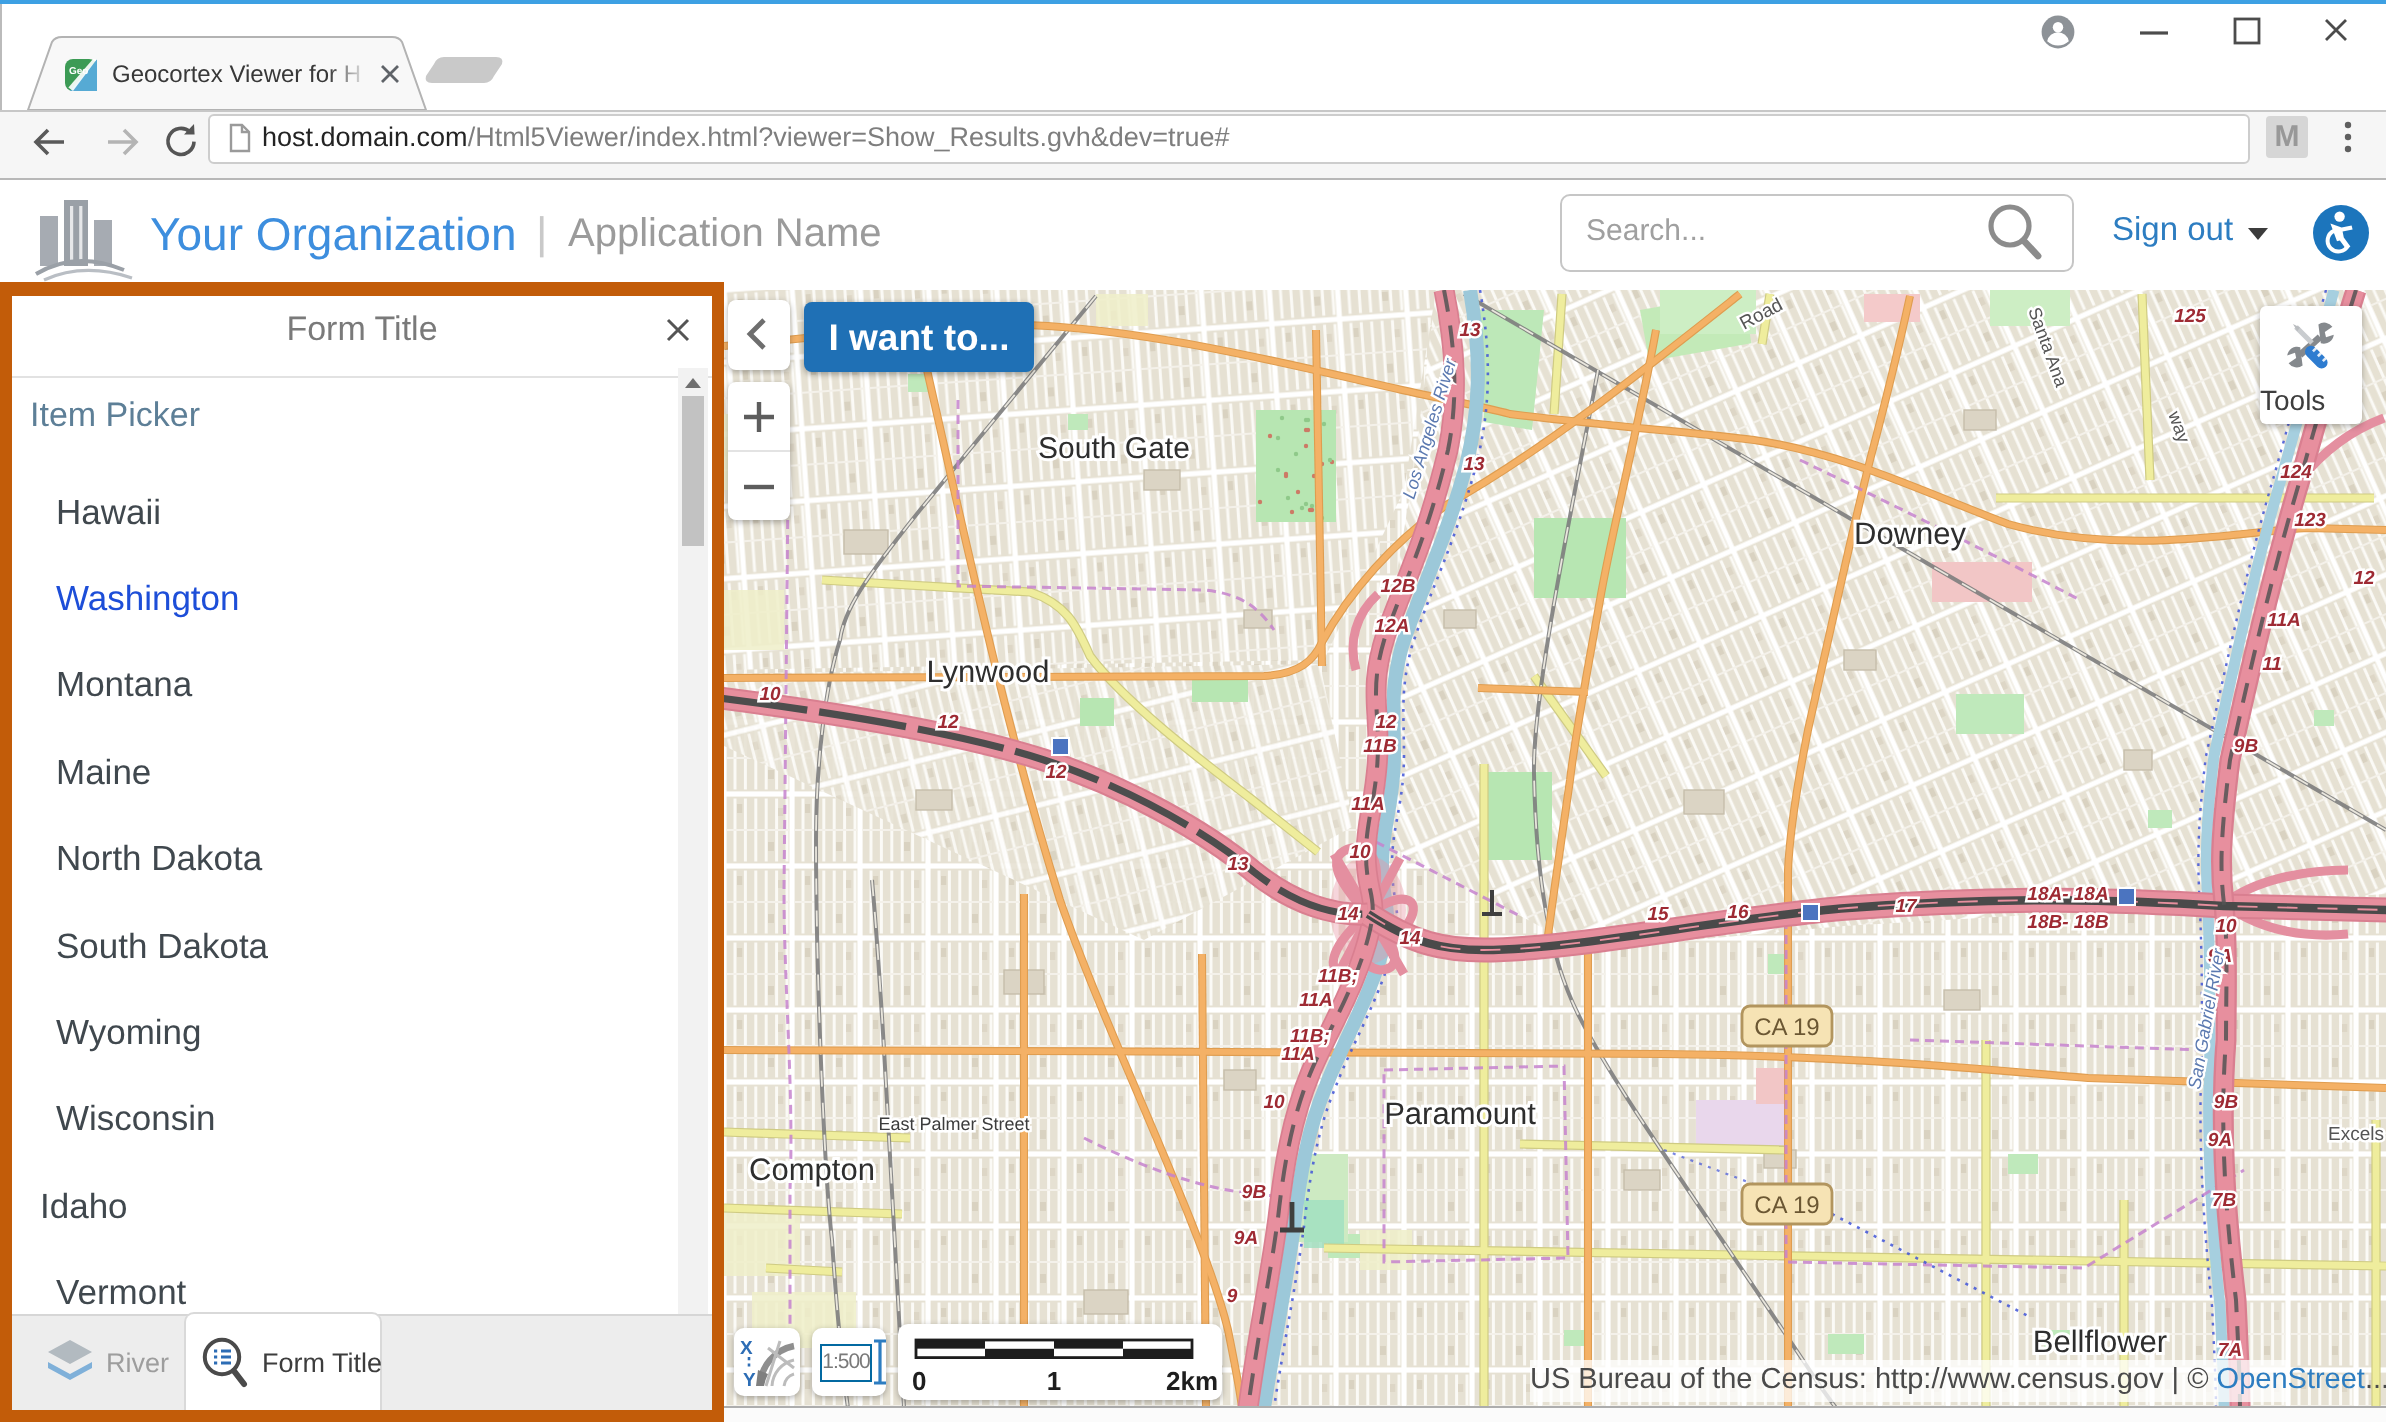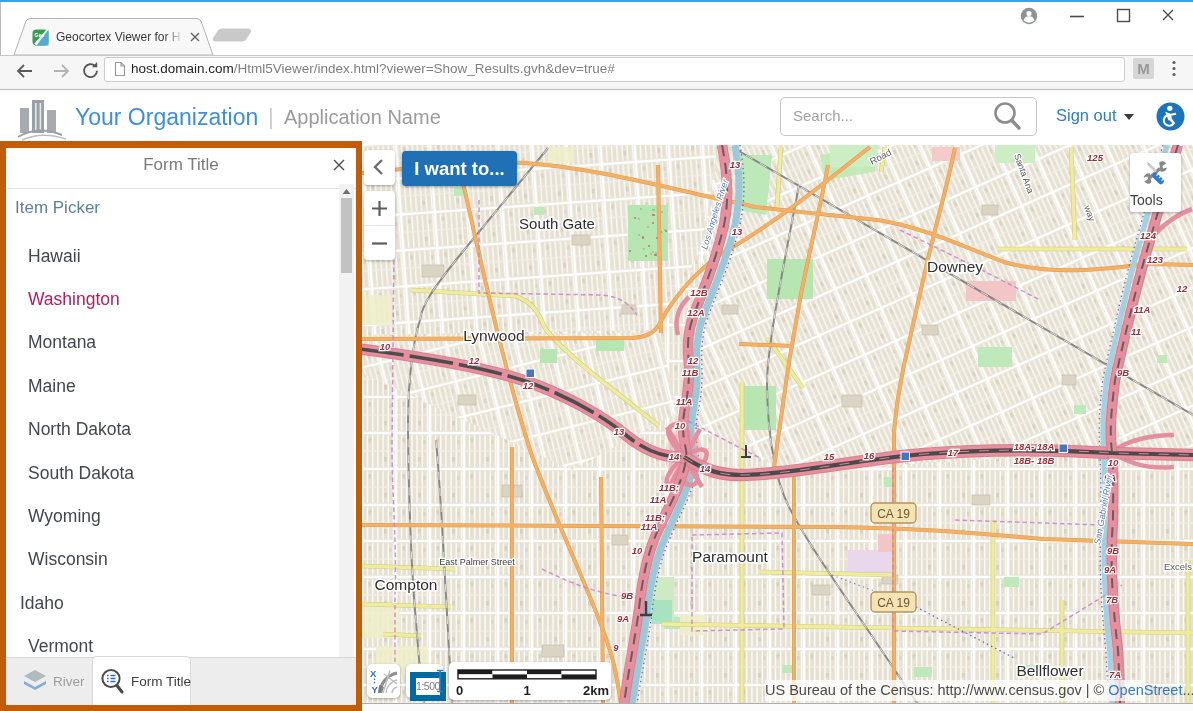--- a/index.html
+++ b/index.html
@@ -90,21 +90,21 @@
 
 <div class="abs" style="left:0;top:141px;width:362px;height:570px;background:#c25c09"></div>
 <div class="abs" style="left:6px;top:148px;width:350px;height:556px;background:#fff"></div>
 <div class="abs" style="left:6px;top:148px;width:350px;height:40px;border-bottom:1px solid #e2e2e2;background:#fff"></div>
 <div class="abs" style="left:6px;top:155px;width:350px;text-align:center;font-size:17px;color:#7a7a7a">Form Title</div>
 <svg class="abs" style="left:332px;top:158px" width="14" height="14" viewBox="0 0 14 14">
     <path d="M2,2 L12,12 M12,2 L2,12" stroke="#555" stroke-width="1.5"></path>
   </svg>
 <div class="abs" style="left:15px;top:198px;font-size:17px;color:#5d7f97">Item Picker</div>
 <div class="abs" style="left:28px;top:246px;font-size:17.5px;color:#40484e">Hawaii</div>
-<div class="abs" style="left:28px;top:289px;font-size:17.5px;color:#be185d">Washington</div>
+<div class="abs" style="left:28px;top:289px;font-size:17.5px;color:#1d4ed8">Washington</div>
 <div class="abs" style="left:28px;top:332px;font-size:17.5px;color:#40484e">Montana</div>
 <div class="abs" style="left:28px;top:376px;font-size:17.5px;color:#40484e">Maine</div>
 <div class="abs" style="left:28px;top:419px;font-size:17.5px;color:#40484e">North Dakota</div>
 <div class="abs" style="left:28px;top:463px;font-size:17.5px;color:#40484e">South Dakota</div>
 <div class="abs" style="left:28px;top:506px;font-size:17.5px;color:#40484e">Wyoming</div>
 <div class="abs" style="left:28px;top:549px;font-size:17.5px;color:#40484e">Wisconsin</div>
 <div class="abs" style="left:20px;top:593px;font-size:17.5px;color:#40484e">Idaho</div>
 <div class="abs" style="left:28px;top:636px;font-size:17.5px;color:#40484e">Vermont</div>
 
 <div class="abs" style="left:339px;top:184px;width:15px;height:482px;background:#f2f2f2"></div>
@@ -443,21 +443,21 @@
 <svg class="abs" style="left:370px;top:667px" width="28" height="28" viewBox="0 0 28 28">
 <text x="0" y="10" font-size="9.5" font-weight="bold" fill="#2d6db5">X</text>
 <text x="1.5" y="26" font-size="9.5" font-weight="bold" fill="#2d6db5">Y</text>
 <path d="M4.5,11.5 L4.5,16.5" stroke="#2d6db5" stroke-width="1.3" stroke-dasharray="1.6,1.6"></path>
 <path d="M27,6 A21,21 0 0 0 10,26" fill="none" stroke="#8f8f8f" stroke-width="3.2"></path>
 <path d="M27,13 A14,14 0 0 0 16,26 M27,20 A7,7 0 0 0 22,26" fill="none" stroke="#bcbcbc" stroke-width="1.5"></path>
 <path d="M20,3.5 L13,26 M14,7 L27,17" fill="none" stroke="#bcbcbc" stroke-width="1.5"></path>
 <path d="M12,26 a23,23 0 0 1 2,-6 l-5,-2 -1,8 Z" fill="#7f7f7f"></path>
 </svg>
 <div class="abs" style="left:406px;top:664px;width:37px;height:34px;background:#fff;border-radius:5px;box-shadow:0 1px 3px rgba(0,0,0,0.3)"></div>
-<div class="abs" style="left:410px;top:672px;width:24px;height:17px;border:6px solid #0369a1;font-size:10.5px;color:#7a7a7a;text-align:center;line-height:17px;letter-spacing:-0.5px">1:500</div>
+<div class="abs" style="left:410px;top:672px;width:24px;height:17px;border:1px solid #0369a1;font-size:10.5px;color:#7a7a7a;text-align:center;line-height:17px;letter-spacing:-0.5px">1:500</div>
 <svg class="abs" style="left:434px;top:668px" width="12" height="26" viewBox="0 0 12 26">
 <path d="M6,3 V23 M3,2.5 H9 M3,23.5 H9" stroke="#2d7dc1" stroke-width="1.6"></path>
 </svg>
 <div class="abs" style="left:449px;top:662px;width:162px;height:38px;background:#fff;border-radius:5px;box-shadow:0 1px 3px rgba(0,0,0,0.3)"></div>
 <svg class="abs" style="left:456px;top:669px" width="156" height="28" viewBox="0 0 156 28">
     <rect x="2.0" y="1" width="34.5" height="4.4" fill="#1d1d1d"></rect>
     <rect x="2.0" y="5.4" width="34.5" height="4.4" fill="#ffffff"></rect>
     <rect x="36.5" y="1" width="34.5" height="4.4" fill="#ffffff"></rect>
     <rect x="36.5" y="5.4" width="34.5" height="4.4" fill="#1d1d1d"></rect>
     <rect x="71.0" y="1" width="34.5" height="4.4" fill="#1d1d1d"></rect>

